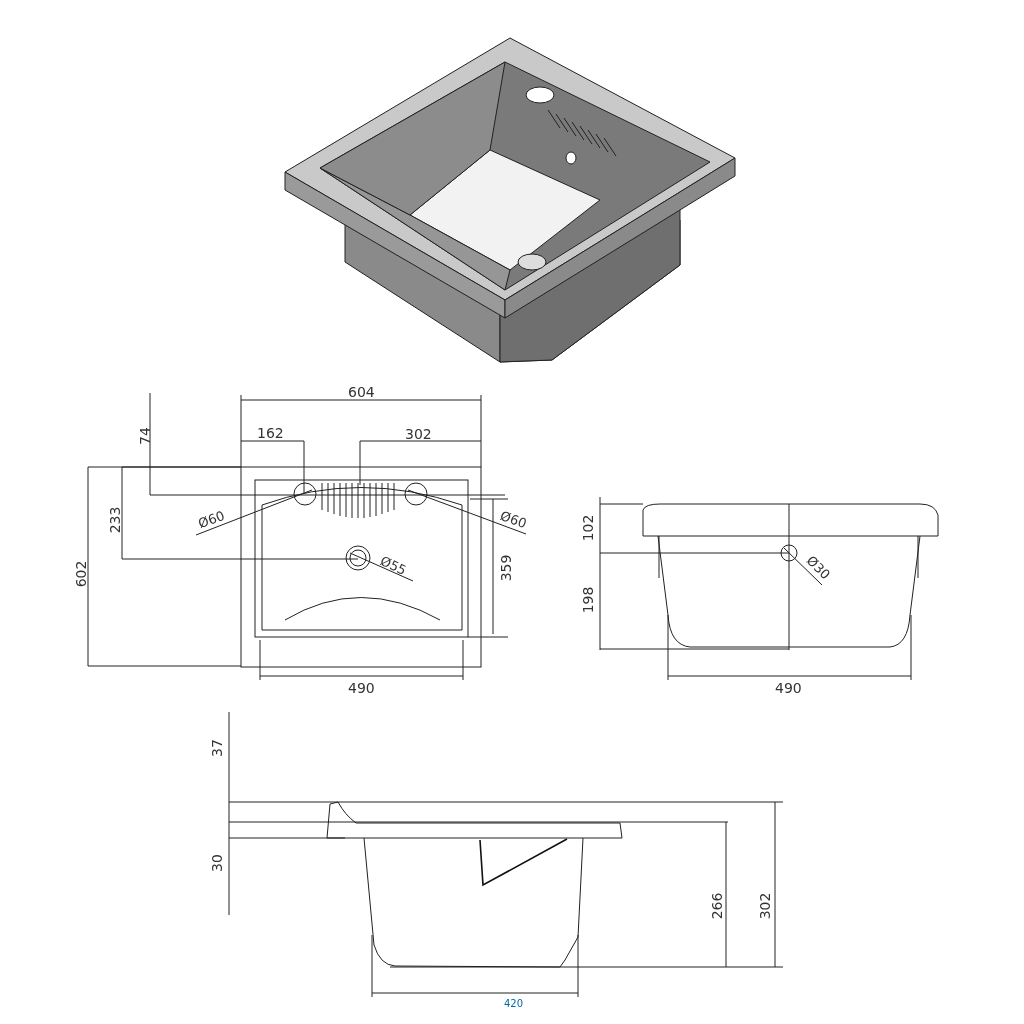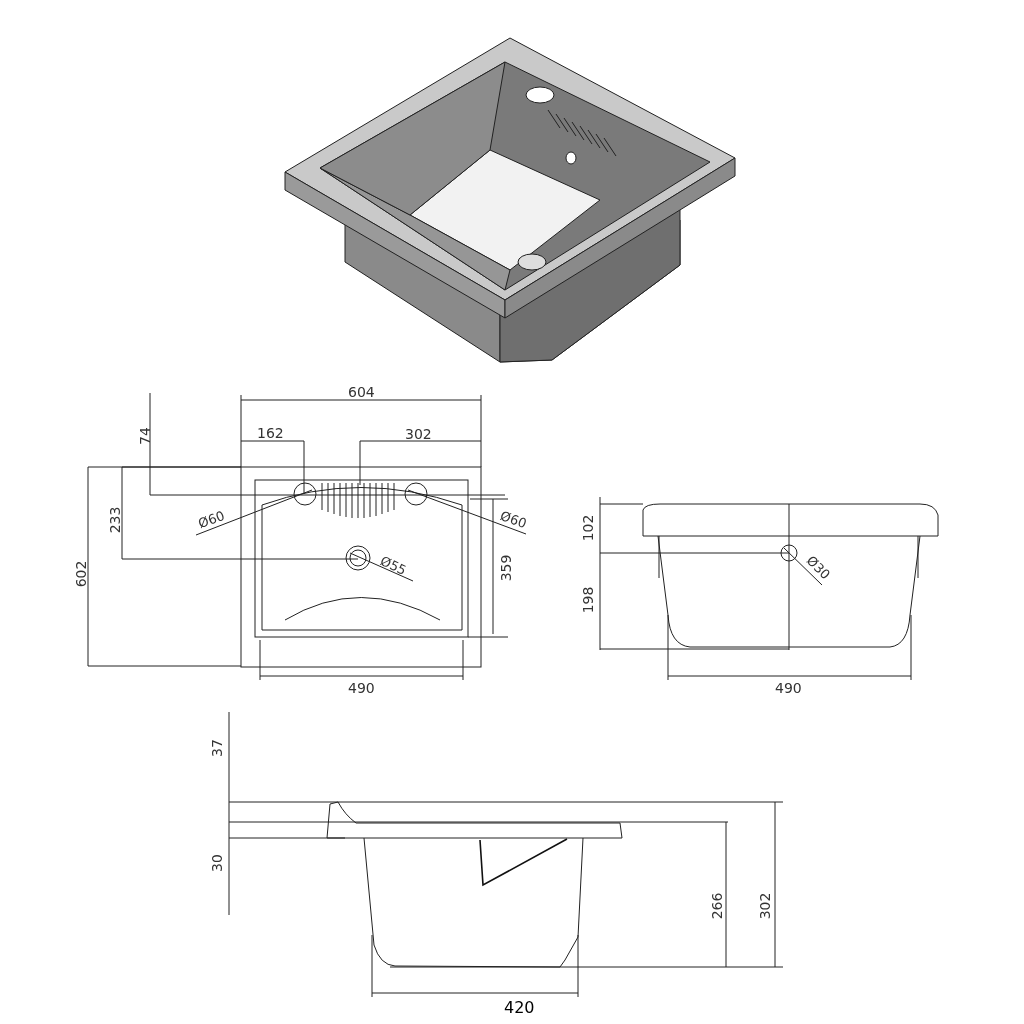--- a/index.html
+++ b/index.html
@@ -143,14 +143,14 @@
 
   <span style="position:absolute;left:575px;top:520px;font-size:14px;color:#333;transform:rotate(-90deg);">102</span>
   <span style="position:absolute;left:575px;top:592px;font-size:14px;color:#333;transform:rotate(-90deg);">198</span>
   <span style="position:absolute;left:805px;top:560px;font-size:13px;color:#333;transform:rotate(45deg);"><span>Ø</span><span>30</span></span>
   <span style="position:absolute;left:775px;top:680px;font-size:14px;color:#333;">490</span>
 
   <span style="position:absolute;left:208px;top:740px;font-size:14px;color:#333;transform:rotate(-90deg);">37</span>
   <span style="position:absolute;left:208px;top:855px;font-size:14px;color:#333;transform:rotate(-90deg);">30</span>
   <span style="position:absolute;left:704px;top:898px;font-size:14px;color:#333;transform:rotate(-90deg);">266</span>
   <span style="position:absolute;left:752px;top:898px;font-size:14px;color:#333;transform:rotate(-90deg);">302</span>
-  <span style="position:absolute;left:504px;top:998px;font-size:16px;color:#000000;">420</span>
+  <span style="position:absolute;left:504px;top:998px;font-size:10px;color:#0369a1;">420</span>
 </div>
 
 </body></html>

